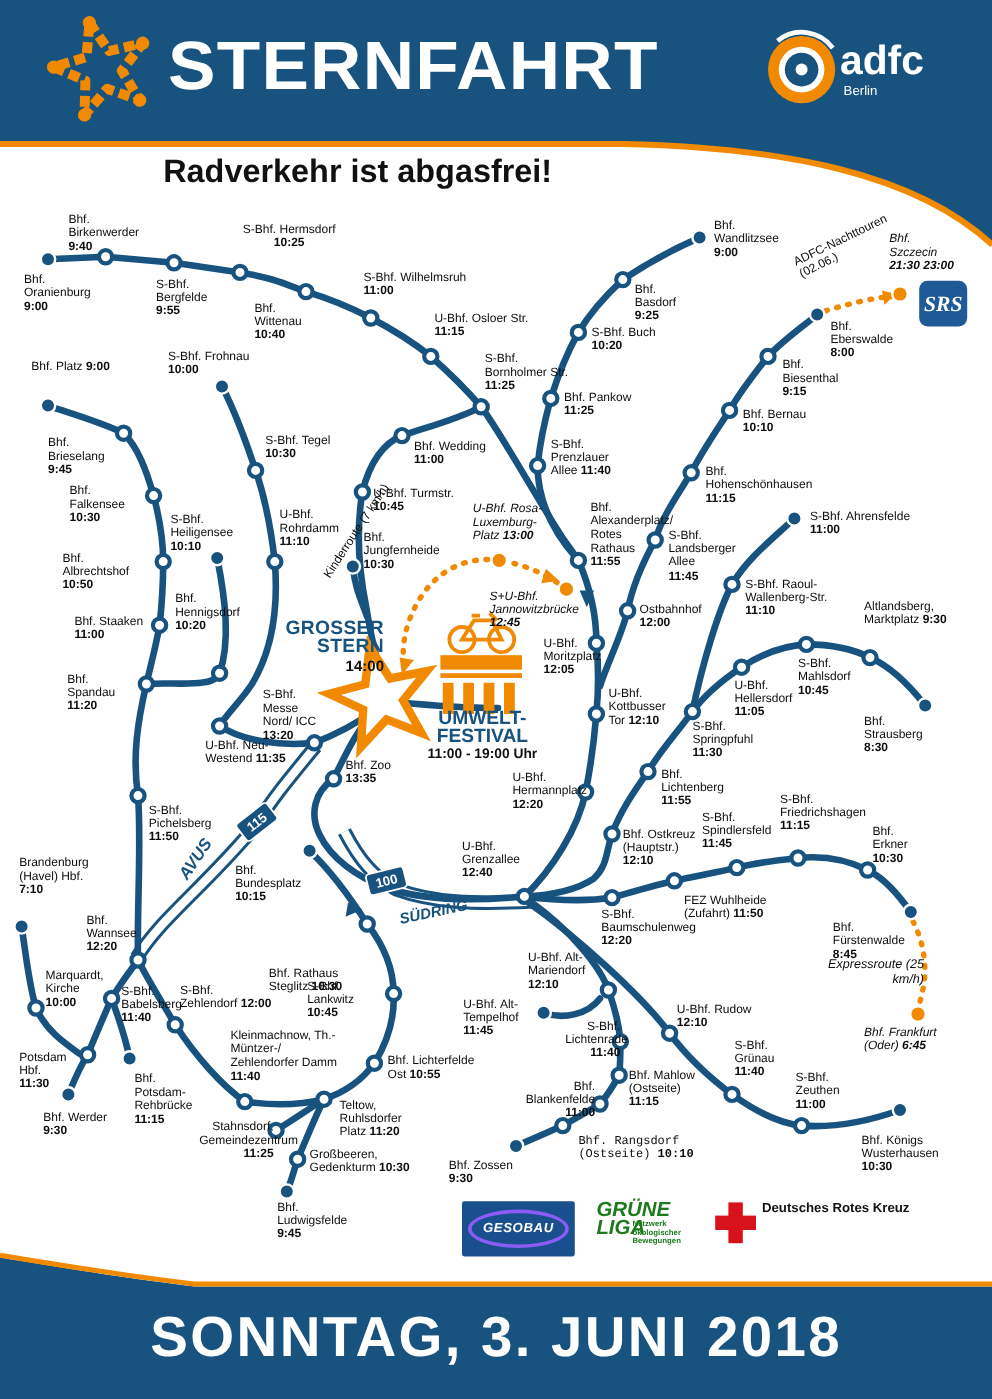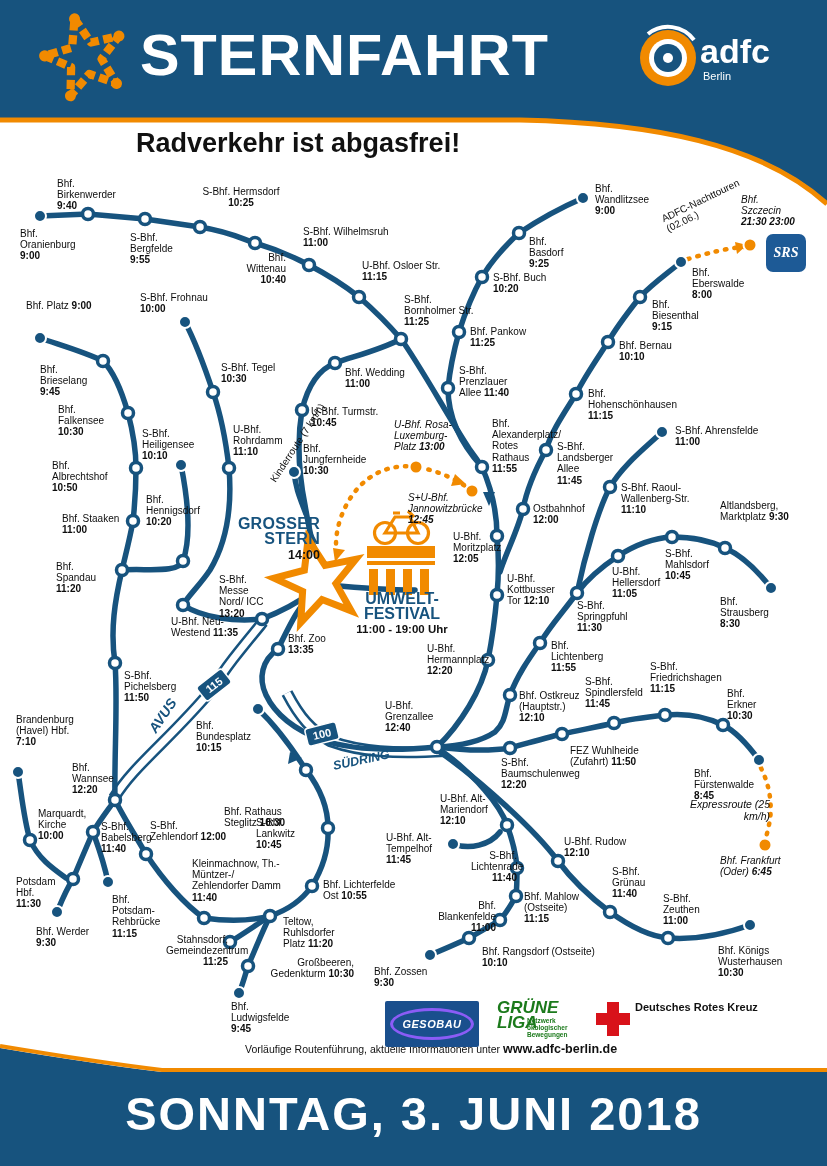--- a/index.html
+++ b/index.html
@@ -47,21 +47,21 @@
   .drk .cross:after{left:0;top:11px;width:34px;height:12px;}
   .drk .txt{font-size:11px;font-weight:800;color:#111;line-height:1.05;}
   .psd{left:690px;top:995px;width:120px;}
   .psd .top{font-size:6.5px;font-weight:800;color:#1c7a3a;letter-spacing:.5px;}
   .psd .row{display:flex;gap:3px;margin-top:1px;}
   .psd .box{width:58px;height:42px;background:#1c7a3a;border-radius:6px;color:#fff;
             font-weight:800;font-size:15px;font-style:italic;display:flex;align-items:center;
             justify-content:center;}
   .psd .sub{font-size:6.5px;font-weight:700;color:#1c7a3a;align-self:flex-end;width:50px;}
   .srs{left:766px;top:234px;width:40px;height:38px;background:#1d5a96;border-radius:7px;
-       color:#fff;display:flex;align-items:center;justify-content:center;font-size:14px;
+       color:#fff;display:flex;align-items:center;justify-content:center;font-size:18px;
        font-weight:700;font-style:italic;font-family:"Liberation Serif",serif;z-index:25;}
   .date{left:0;top:1086px;width:827px;text-align:center;font-size:47px;font-weight:800;
         color:#fff;letter-spacing:2px;z-index:40;}
 </style>
 </head>
 <body>
 
 <div id="poster">
 
   <svg id="map" width="827" height="1166" viewBox="0 0 827 1166">
@@ -286,21 +286,21 @@
   <div class="rot kinder">Kinderroute (7 km/h)</div>
   <div class="rot nacht">ADFC-Nachttouren (02.06.)</div>
   <div class="rot express">Expressroute (25 km/h)</div>
   <div class="abs srs">SRS</div>
 
   <div id="labels">
       <div class="stn" style="left: 20px; top: 228px; width: 58px;"><span>Bhf. Oranienburg </span><b>9:00</b></div>
       <div class="stn" style="left: 57px; top: 178px; width: 78px;"><span>Bhf. Birkenwerder </span><b>9:40</b></div>
       <div class="stn" style="left: 130px; top: 232px; width: 62px;"><span>S-Bhf. Bergfelde </span><b>9:55</b></div>
       <div class="stn" style="left: 200px; top: 186px; width: 82px; text-align: center;"><span>S-Bhf. Hermsdorf </span><b>10:25</b></div>
-      <div class="stn" style="left: 228px; top: 252px; width: 58px; text-align: right;"><span>Bhf. Wittenau </span><b>10:40</b></div>
+      <div class="stn" style="left: 212px; top: 252px; width: 58px;"><span>Bhf. Wittenau </span><b>10:40</b></div>
       <div class="stn" style="left: 303px; top: 226px; width: 88px;"><span>S-Bhf. Wilhelmsruh </span><b>11:00</b></div>
       <div class="stn" style="left: 362px; top: 260px; width: 80px;"><span>U-Bhf. Osloer Str. </span><b>11:15</b></div>
       <div class="stn" style="left: 404px; top: 294px; width: 78px;"><span>S-Bhf. Bornholmer Str. </span><b>11:25</b></div>
       <div class="stn" style="left: 26px; top: 300px; width: 70px;"><span>Bhf. Platz </span><b>9:00</b></div>
       <div class="stn" style="left: 40px; top: 364px; width: 62px;"><span>Bhf. Brieselang </span><b>9:45</b></div>
       <div class="stn" style="left: 58px; top: 404px; width: 64px;"><span>Bhf. Falkensee </span><b>10:30</b></div>
       <div class="stn" style="left: 52px; top: 460px; width: 72px;"><span>Bhf. Albrechtshof </span><b>10:50</b></div>
       <div class="stn" style="left: 62px; top: 513px; width: 58px;"><span>Bhf. Staaken </span><b>11:00</b></div>
       <div class="stn" style="left: 56px; top: 561px; width: 58px;"><span>Bhf. Spandau </span><b>11:20</b></div>
       <div class="stn" style="left: 140px; top: 292px; width: 84px;"><span>S-Bhf. Frohnau </span><b>10:00</b></div>
@@ -341,56 +341,52 @@
       <div class="stn" style="left: 694px; top: 768px; width: 62px;"><span>Bhf. Fürstenwalde </span><b>8:45</b></div>
       <div class="stn" style="left: 564px; top: 836px; width: 72px;"><span>U-Bhf. Rudow </span><b>12:10</b></div>
       <div class="stn" style="left: 612px; top: 866px; width: 42px;"><span>S-Bhf. Grünau </span><b>11:40</b></div>
       <div class="stn" style="left: 663px; top: 893px; width: 46px;"><span>S-Bhf. Zeuthen </span><b>11:00</b></div>
       <div class="stn" style="left: 718px; top: 945px; width: 74px;"><span>Bhf. Königs Wusterhausen </span><b>10:30</b></div>
       <div class="stn" style="left: 440px; top: 793px; width: 62px;"><span>U-Bhf. Alt-Mariendorf </span><b>12:10</b></div>
       <div class="stn" style="left: 386px; top: 832px; width: 56px;"><span>U-Bhf. Alt-Tempelhof </span><b>11:45</b></div>
       <div class="stn r" style="left: 471px; top: 850px; width: 46px;"><span>S-Bhf. Lichtenrade </span><b>11:40</b></div>
       <div class="stn" style="left: 524px; top: 891px; width: 60px;"><span>Bhf. Mahlow (Ostseite) </span><b>11:15</b></div>
       <div class="stn r" style="left: 424px; top: 900px; width: 72px;"><span>Bhf. Blankenfelde </span><b>11:00</b></div>
-      <div class="stn" style="left: 482px; top: 946px; width: 118px;"><span>Bhf. Rangsdorf (Ostseite) </span><b>10:10</b></div>
+      <div class="stn" style="left: 482px; top: 946px; width: 118px; font-family: Liberation Mono, monospace;"><span>Bhf. Rangsdorf (Ostseite) </span><b>10:10</b></div>
       <div class="stn" style="left: 374px; top: 966px; width: 72px;"><span>Bhf. Zossen </span><b>9:30</b></div>
       <div class="stn" style="left: 72px; top: 762px; width: 48px;"><span>Bhf. Wannsee </span><b>12:20</b></div>
       <div class="stn" style="left: 38px; top: 808px; width: 52px;"><span>Marquardt, Kirche </span><b>10:00</b></div>
       <div class="stn" style="left: 101px; top: 821px; width: 38px;"><span>S-Bhf. Babelsberg </span><b>11:40</b></div>
       <div class="stn" style="left: 16px; top: 876px; width: 46px;"><span>Potsdam Hbf. </span><b>11:30</b></div>
       <div class="stn" style="left: 36px; top: 926px; width: 60px;"><span>Bhf. Werder </span><b>9:30</b></div>
       <div class="stn" style="left: 16px; top: 714px; width: 64px;"><span>Brandenburg (Havel) Hbf. </span><b>7:10</b></div>
       <div class="stn" style="left: 112px; top: 894px; width: 60px;"><span>Bhf. Potsdam-Rehbrücke </span><b>11:15</b></div>
       <div class="stn" style="left: 150px; top: 820px; width: 78px;"><span>S-Bhf. Zehlendorf </span><b>12:00</b></div>
       <div class="stn" style="left: 192px; top: 858px; width: 94px;"><span>Kleinmachnow, Th.-Müntzer-/ Zehlendorfer Damm </span><b>11:40</b></div>
       <div class="stn" style="left: 283px; top: 916px; width: 66px;"><span>Teltow, Ruhlsdorfer Platz </span><b>11:20</b></div>
       <div class="stn r" style="left: 166px; top: 934px; width: 62px;"><span>Stahnsdorf, Gemeindezentrum </span><b>11:25</b></div>
-      <div class="stn" style="left: 258px; top: 957px; width: 96px; text-align: right;"><span>Großbeeren, Gedenkturm </span><b>10:30</b></div>
+      <div class="stn" style="left: 258px; top: 957px; width: 96px;"><span>Großbeeren, Gedenkturm </span><b>10:30</b></div>
       <div class="stn" style="left: 231px; top: 1001px; width: 60px;"><span>Bhf. Ludwigsfelde </span><b>9:45</b></div>
       <div class="stn" style="left: 196px; top: 720px; width: 62px;"><span>Bhf. Bundesplatz </span><b>10:15</b></div>
       <div class="stn" style="left: 224px; top: 806px; width: 74px;"><span>Bhf. Rathaus Steglitz </span><b>10:30</b></div>
       <div class="stn" style="left: 256px; top: 817px; width: 56px;"><span>S-Bhf. Lankwitz </span><b>10:45</b></div>
       <div class="stn" style="left: 323px; top: 879px; width: 82px;"><span>Bhf. Lichterfelde Ost </span><b>10:55</b></div>
       <div class="stn" style="left: 124px; top: 670px; width: 70px;"><span>S-Bhf. Pichelsberg </span><b>11:50</b></div>
       <div class="stn" style="left: 171px; top: 616px; width: 70px;"><span>U-Bhf. Neu-Westend </span><b>11:35</b></div>
       <div class="stn" style="left: 219px; top: 574px; width: 56px;"><span>S-Bhf. Messe Nord/ ICC </span><b>13:20</b></div>
       <div class="stn" style="left: 288px; top: 633px; width: 44px;"><span>Bhf. Zoo </span><b>13:35</b></div>
       <div class="stn" style="left: 303px; top: 443px; width: 82px;"><span>Bhf. Jungfernheide </span><b>10:30</b></div>
       <div class="stn" style="left: 345px; top: 367px; width: 64px;"><span>Bhf. Wedding </span><b>11:00</b></div>
       <div class="stn" style="left: 311px; top: 406px; width: 70px;"><span>U-Bhf. Turmstr. </span><b>10:45</b></div>
       <div class="stn it" style="left: 394px; top: 419px; width: 64px;"><span>U-Bhf. Rosa-Luxemburg-Platz </span><b>13:00</b></div>
       <div class="stn it" style="left: 408px; top: 492px; width: 64px;"><span>S+U-Bhf. Jannowitzbrücke </span><b>12:45</b></div>
       <div class="stn it" style="left: 741px; top: 194px; width: 55px;"><span>Bhf. Szczecin </span><b>21:30 23:00</b></div>
       <div class="stn it" style="left: 720px; top: 855px; width: 68px;"><span>Bhf. Frankfurt (Oder) </span><b>6:45</b></div>
     </div>
 
-  <div class="abs note">
-    <span>Vorläufige Routenführung, aktuelle Informationen unter</span>
-    <b>www.adfc-berlin.de</b>
-  </div>
   <div class="sponsor gesobau">
     <div class="oval">GESOBAU</div>
   </div>
   <div class="sponsor gliga">
     <div class="big"><span>GRÜNE</span><br>
       <span>LIGA</span></div>
     <div class="sub">Netzwerk ökologischer Bewegungen</div>
   </div>
   <div class="sponsor drk">
     <div class="cross"></div>

